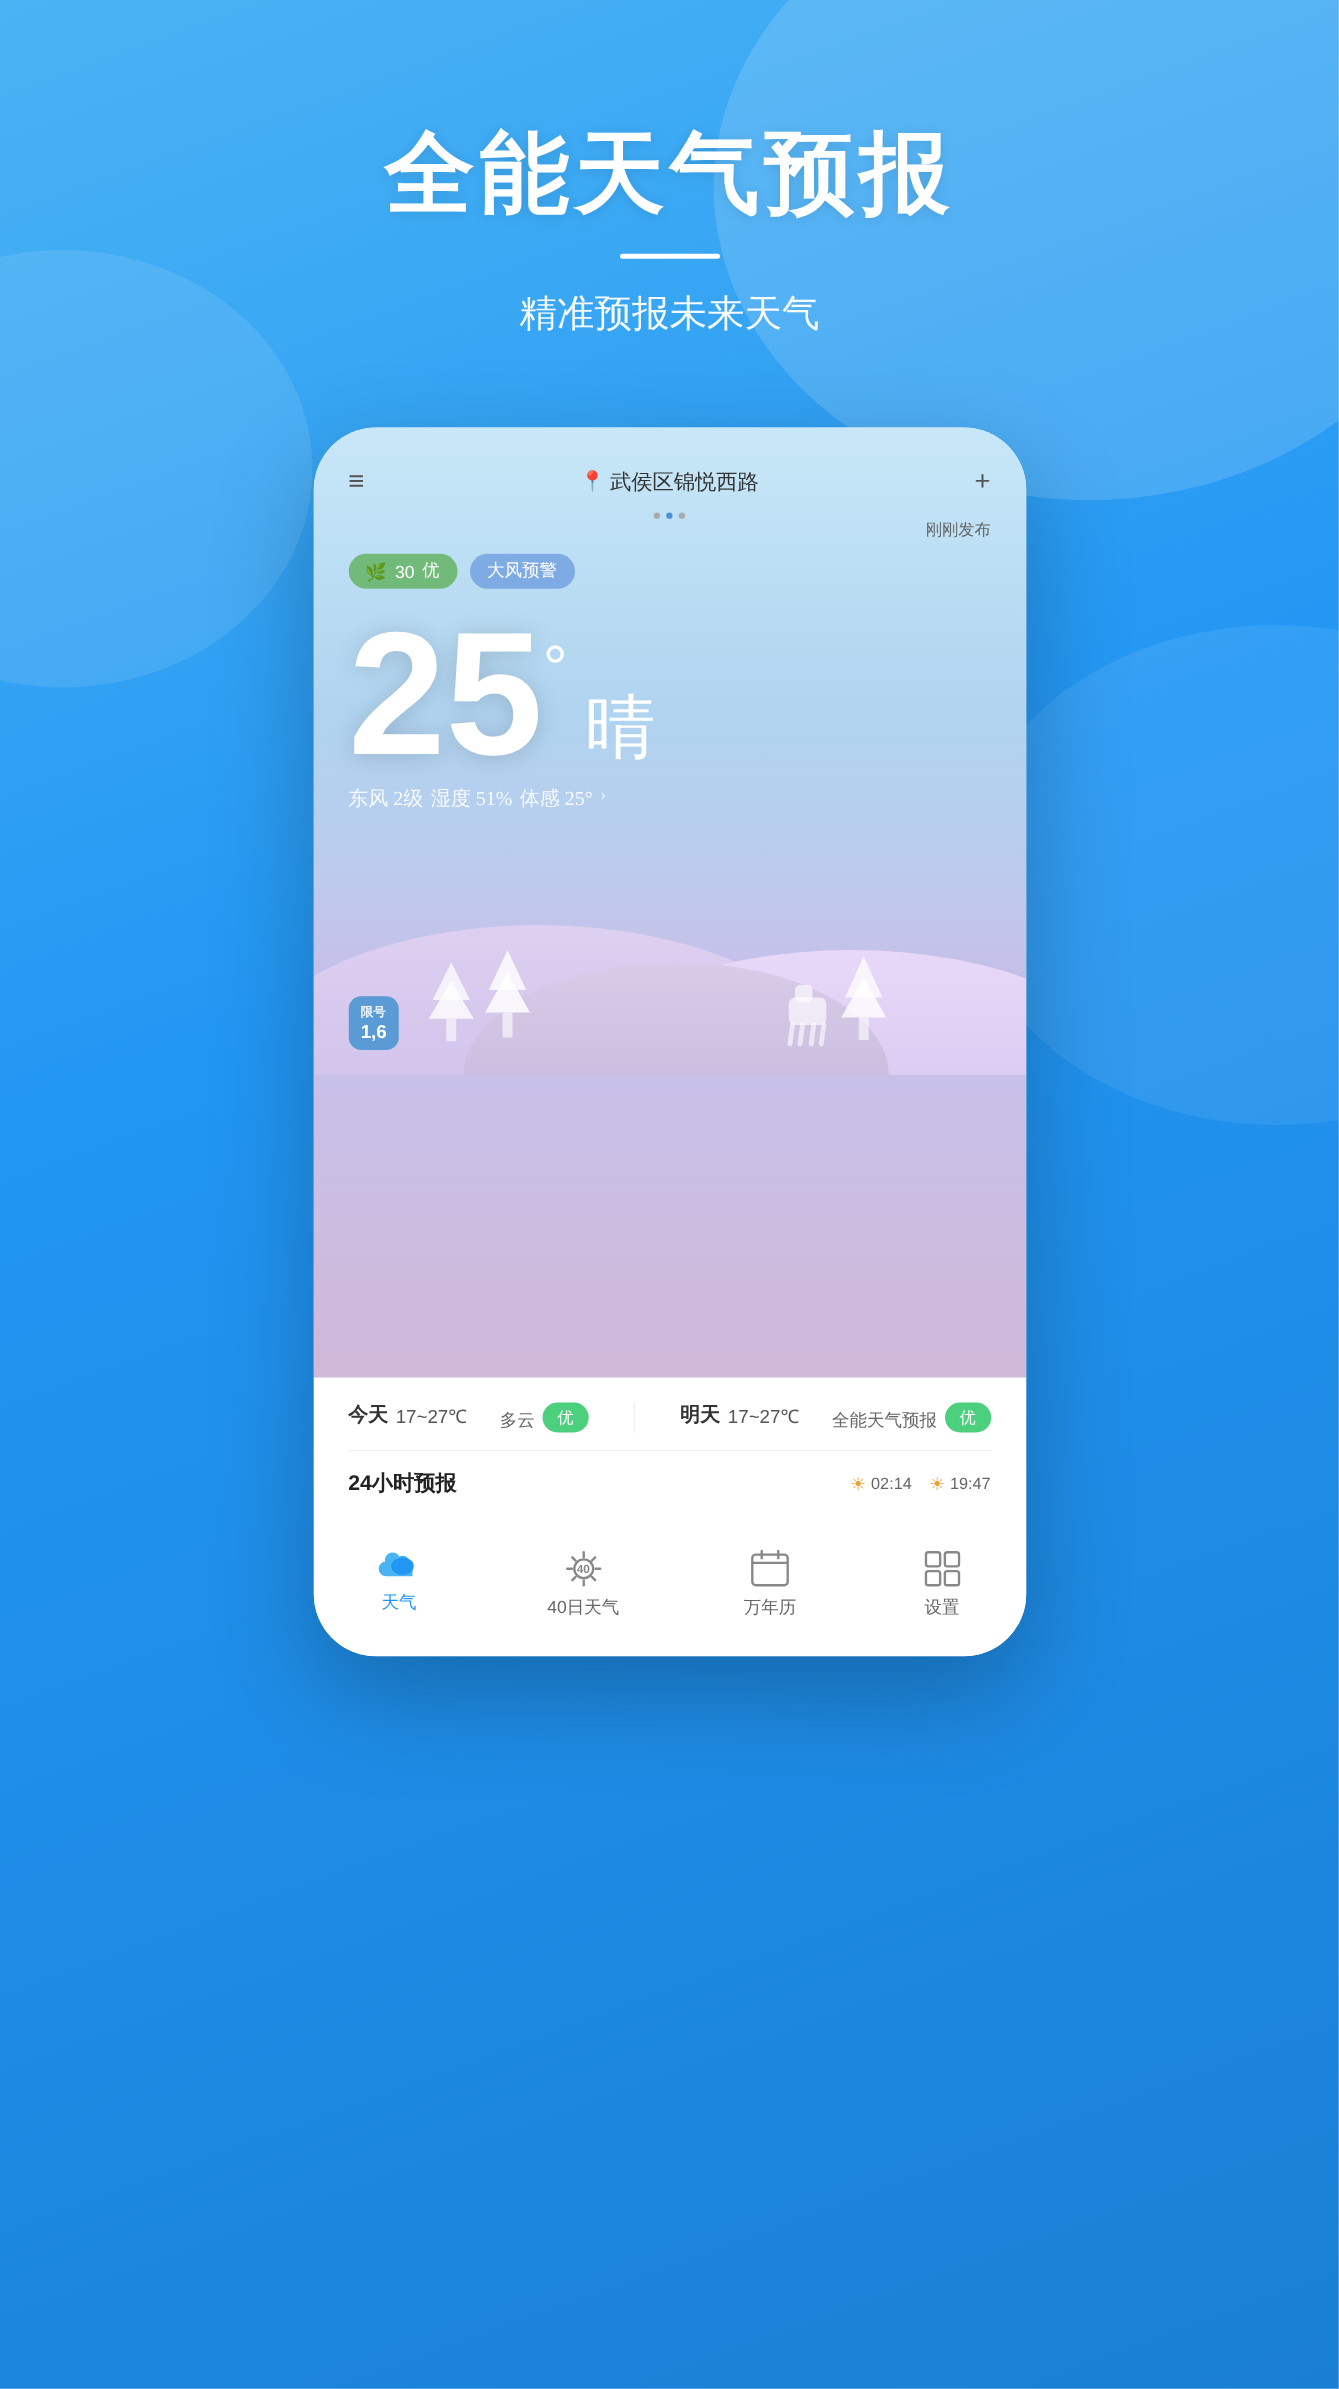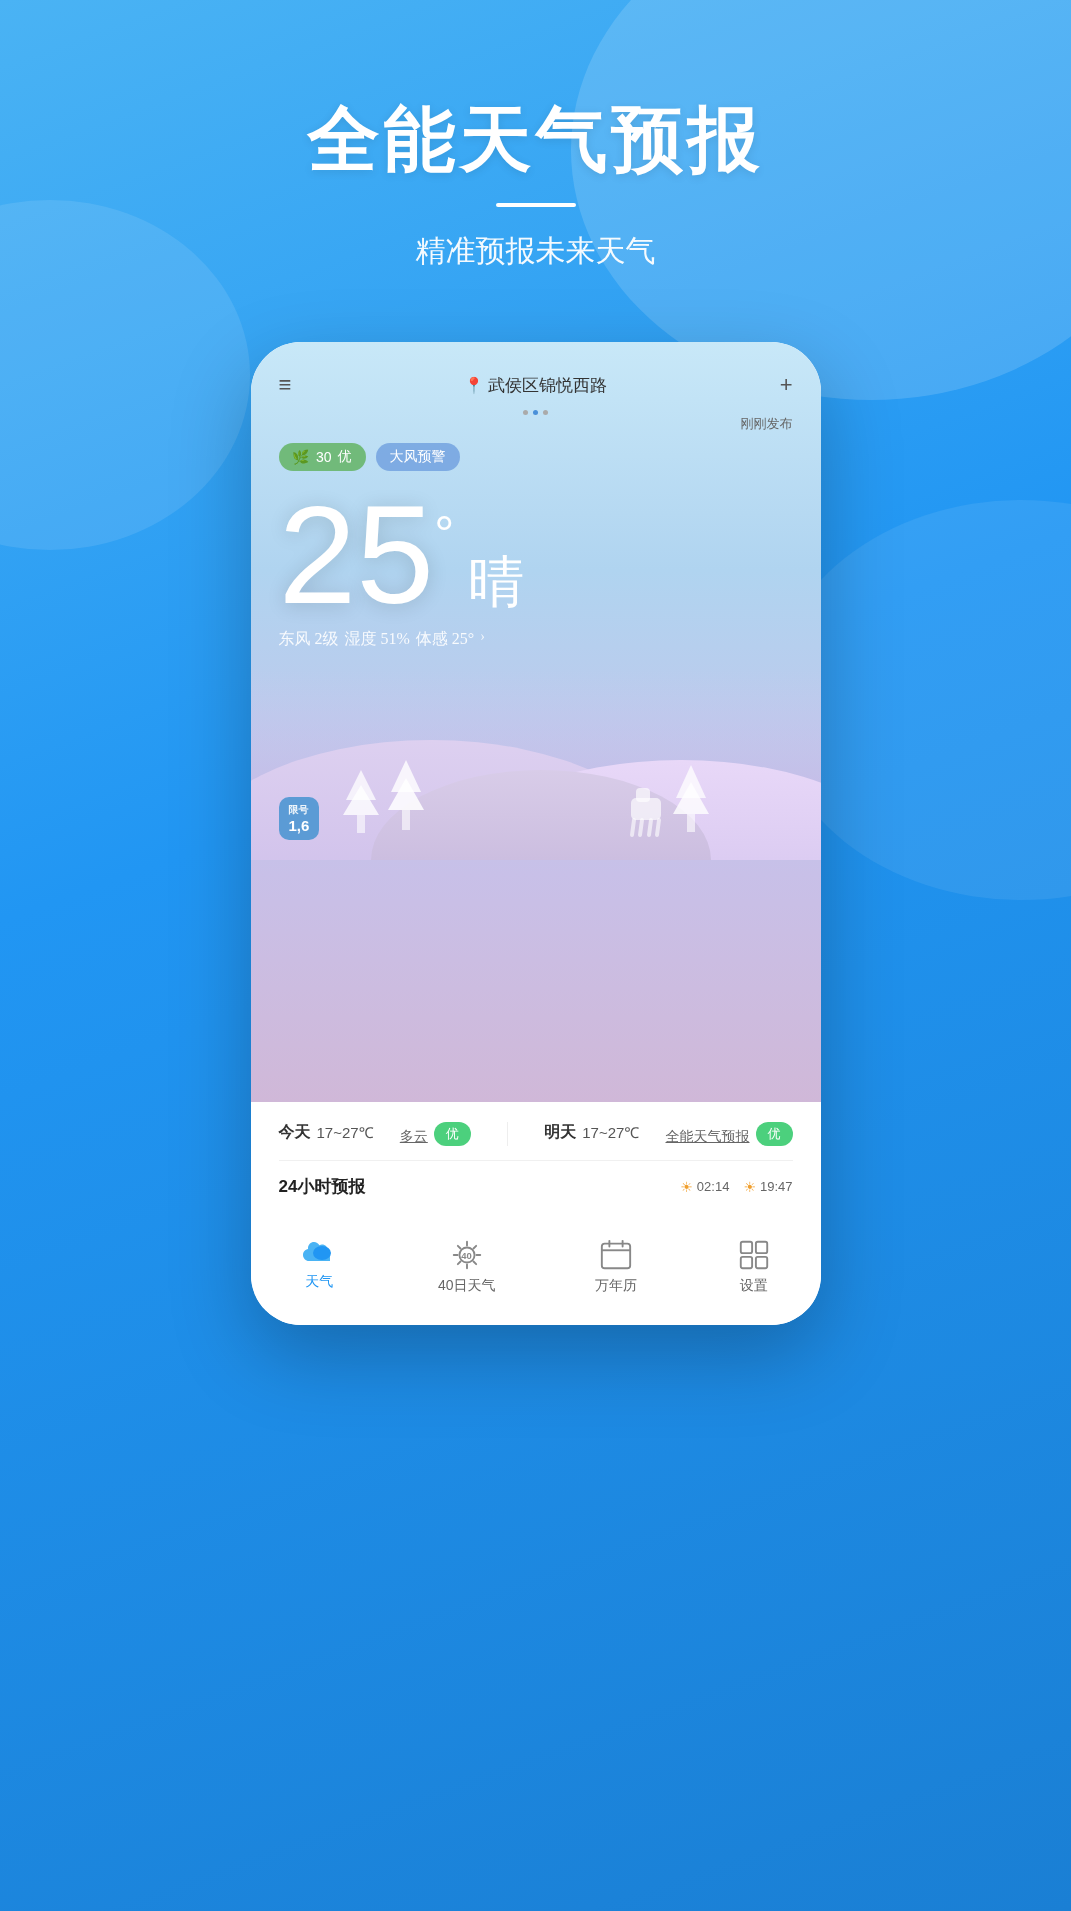--- a/index.html
+++ b/index.html
@@ -174,21 +174,21 @@
     }
 
     
     .temp-display {
       display: flex;
       align-items: flex-start;
       margin-bottom: 4px;
     }
     .temp-number {
       font-size: 140px;
-      font-weight: 400;
+      font-weight: 700;
       color: white;
       line-height: 1;
       text-shadow: 0 2px 20px rgba(0,0,0,0.15);
     }
     .temp-degree {
       font-size: 50px;
       color: white;
       margin-top: 20px;
       font-weight: 300;
     }
@@ -259,21 +259,20 @@
       color: #333;
       font-weight: 600;
     }
     .forecast-temp {
       font-size: 15px;
       color: #555;
     }
     .forecast-condition {
       font-size: 14px;
       color: #666;
-      text-decoration: underline;
     }
     .quality-badge {
       background: #4cd07d;
       color: white;
       border-radius: 12px;
       padding: 3px 12px;
       font-size: 13px;
       font-weight: 500;
       display: inline-block;
     }

